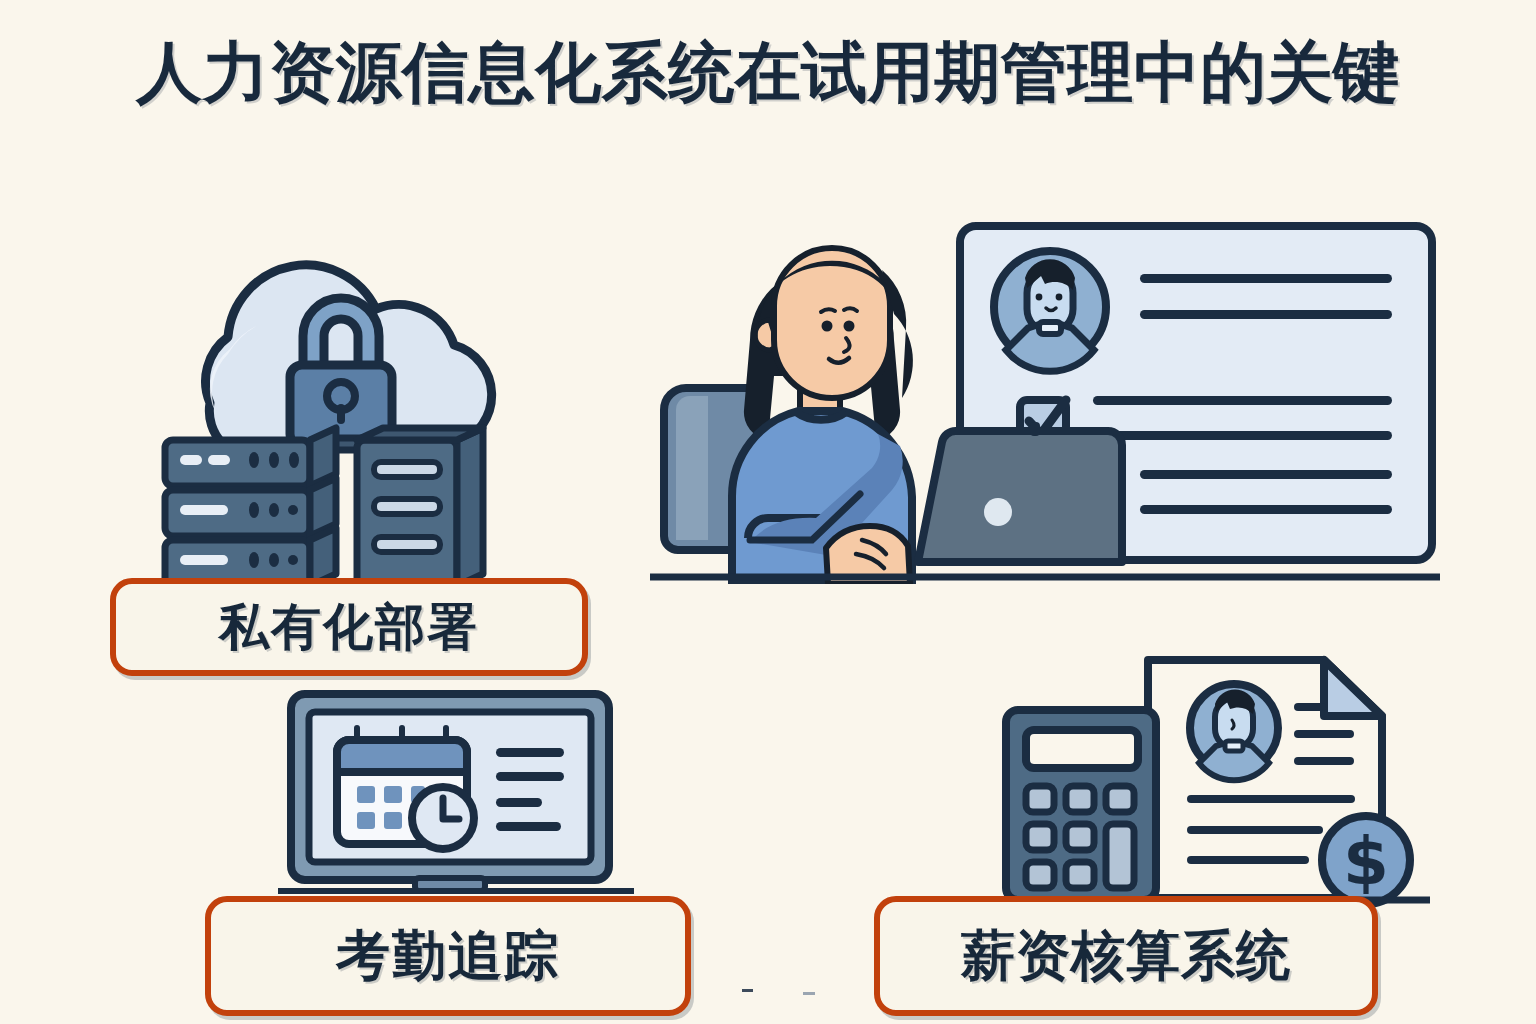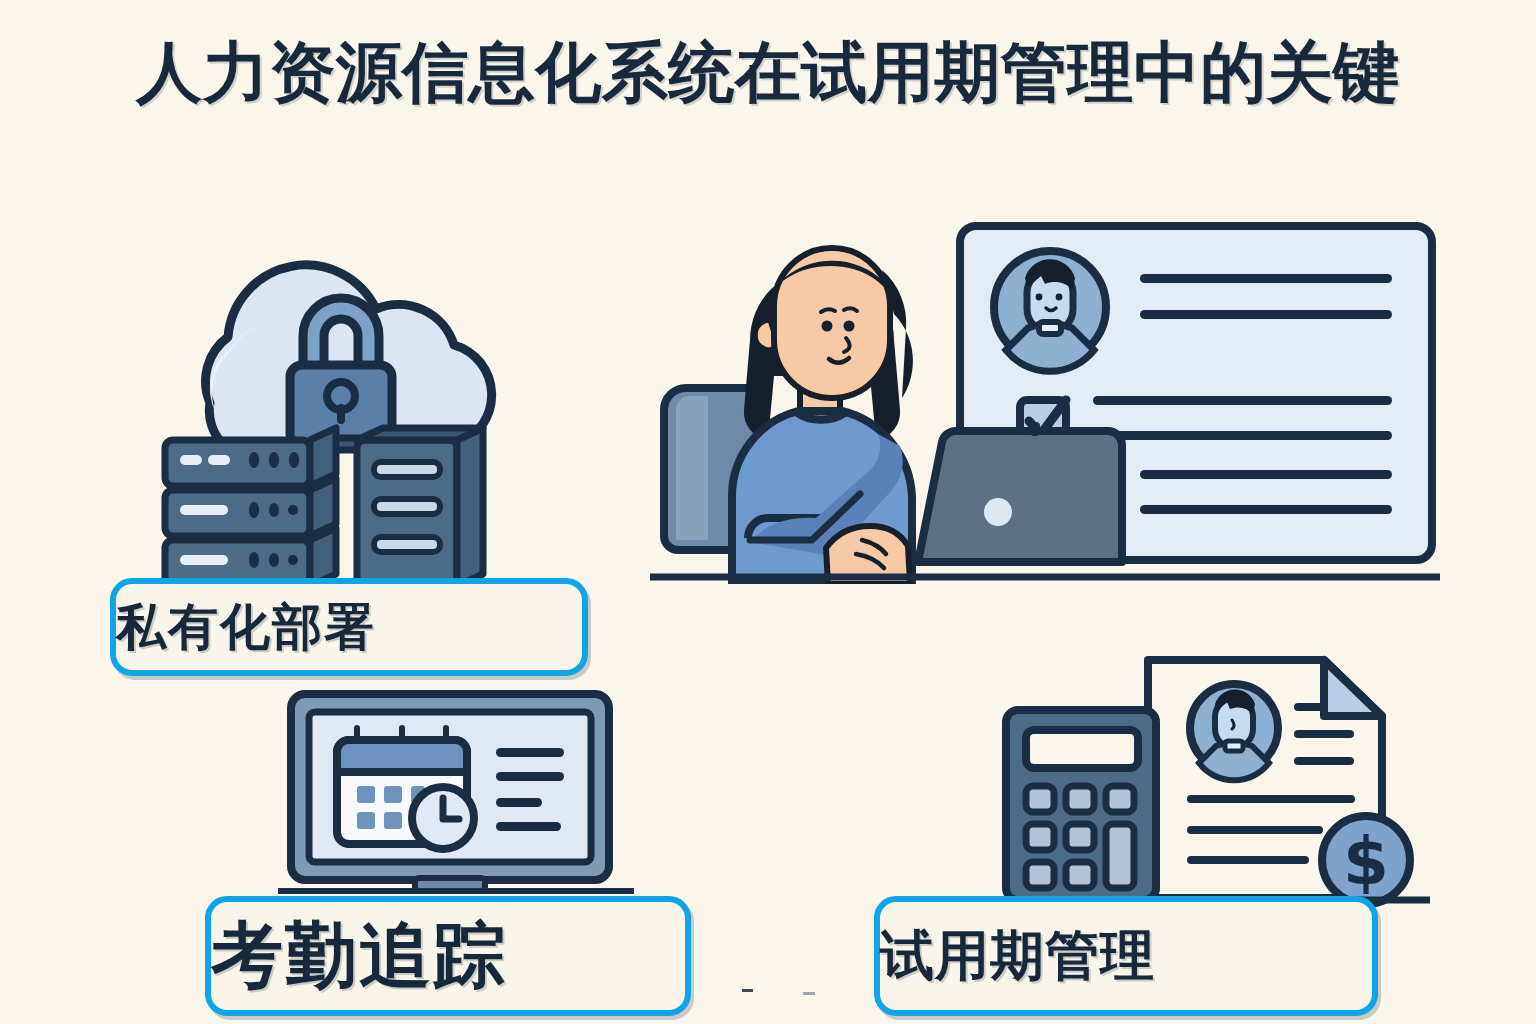--- a/index.html
+++ b/index.html
@@ -26,39 +26,39 @@
     line-height:78px;
     letter-spacing:0.5px;
     color:#18293c;
     text-shadow:2px 2px 0 rgba(24,41,60,0.18);
   }
 
   
   .label-box{
     position:absolute;
     background:#f9f5ea;
-    border:6px solid #0ea5e9;
+    border:6px solid #c2410c;
     border-radius:22px;
-    display:flex;align-items:center;
+    display:flex;align-items:center;justify-content:center;
     box-shadow:3px 4px 0 rgba(27,45,66,0.22);
     z-index:40;
   }
   .label-box span{
     font-family:"DejaVu Sans","Liberation Sans",sans-serif;
     font-weight:700;
     color:#17283a;
     text-shadow:2px 2px 0 rgba(24,41,60,0.2);
     white-space:nowrap;
   }
   #box-private{left:110px;top:578px;width:466px;height:86px;}
   #box-private span{font-size:50px;letter-spacing:2px;}
   #box-probation{left:668px;top:578px;width:462px;height:90px;}
   #box-probation span{font-size:50px;letter-spacing:2px;}
   #box-attendance{left:205px;top:896px;width:474px;height:108px;}
-  #box-attendance span{font-size:72px;letter-spacing:2px;}
+  #box-attendance span{font-size:54px;letter-spacing:2px;}
   #box-payroll{left:874px;top:896px;width:492px;height:108px;}
   #box-payroll span{font-size:54px;letter-spacing:1px;}
 
   
   .tiny-dash{position:absolute;height:3px;background:#3d4b5c;z-index:5;}
   #dash-a{left:742px;top:989px;width:11px;}
   #dash-b{left:803px;top:992px;width:12px;background:#9aa5b1;}
 
   
   .ill{position:absolute;z-index:10;}
@@ -297,19 +297,19 @@
     </svg>
   </div>
 
   <div class="label-box" id="box-private">
     <span>私有化部署</span>
   </div>
   <div class="label-box" id="box-attendance">
     <span>考勤追踪</span>
   </div>
   <div class="label-box" id="box-payroll">
-    <span>试用期管理</span>
+    <span>薪资核算系统</span>
   </div>
 
   <div class="tiny-dash" id="dash-a"></div>
   <div class="tiny-dash" id="dash-b"></div>
 
 </div>
 
 </body></html>

